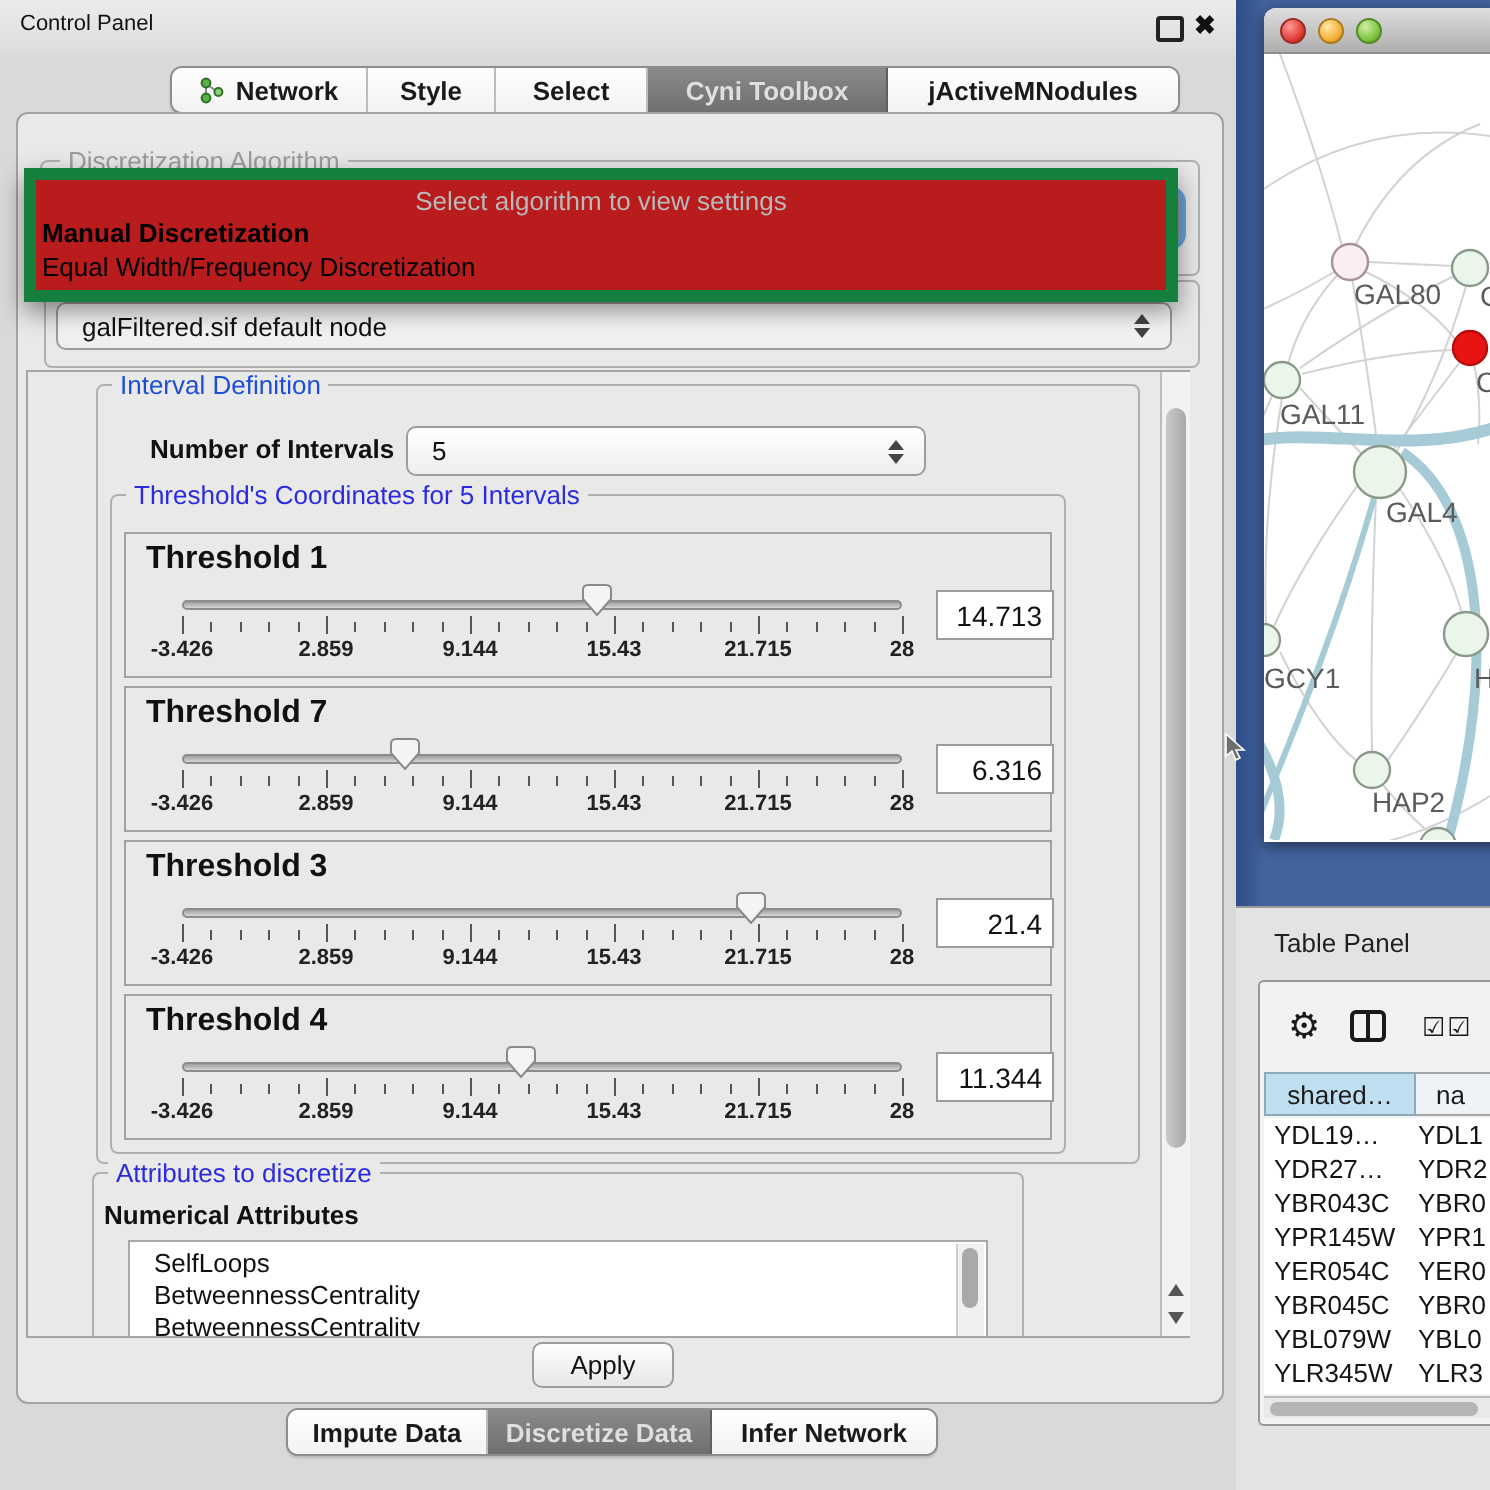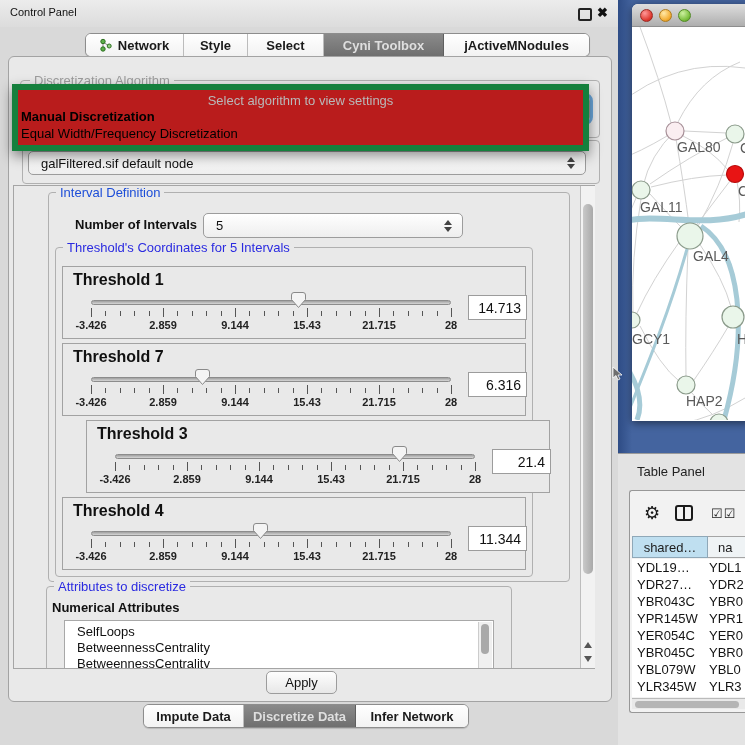--- a/index.html
+++ b/index.html
@@ -263,21 +263,21 @@
           <span class="ticklab" style="left: 28px;">-3.426</span>
           <span class="ticklab" style="left: 100px;">2.859</span>
           <span class="ticklab" style="left: 172px;">9.144</span>
           <span class="ticklab" style="left: 244px;">15.43</span>
           <span class="ticklab" style="left: 316px;">21.715</span>
           <span class="ticklab" style="left: 388px;">28</span>
         </div>
       <input class="valfield" readonly="" value="6.316" style="">
     </div>
 
-    <div class="thrbox" style="top:234px;margin-left:24px;">
+    <div class="thrbox" style="top:234px;">
       <div class="thrtitle">Threshold 3</div>
       <div class="track"></div>
       <svg class="thumbsvg" viewBox="0 0 15 16" style="left: 304.894px;">
         <path d="M3,0.5 h9 q2.5,0 2.5,2.5 v4.5 l-7,8 l-7,-8 v-4.5 q0,-2.5 2.5,-2.5 z" fill="#f4f4f4" stroke="#8a8a8a"></path>
       </svg>
       <div class="ruler">
           <div class="tick major" style="left: 28px;"></div>
           <div class="tick" style="left: 42.4px;"></div>
           <div class="tick" style="left: 56.8px;"></div>
           <div class="tick" style="left: 71.2px;"></div>

